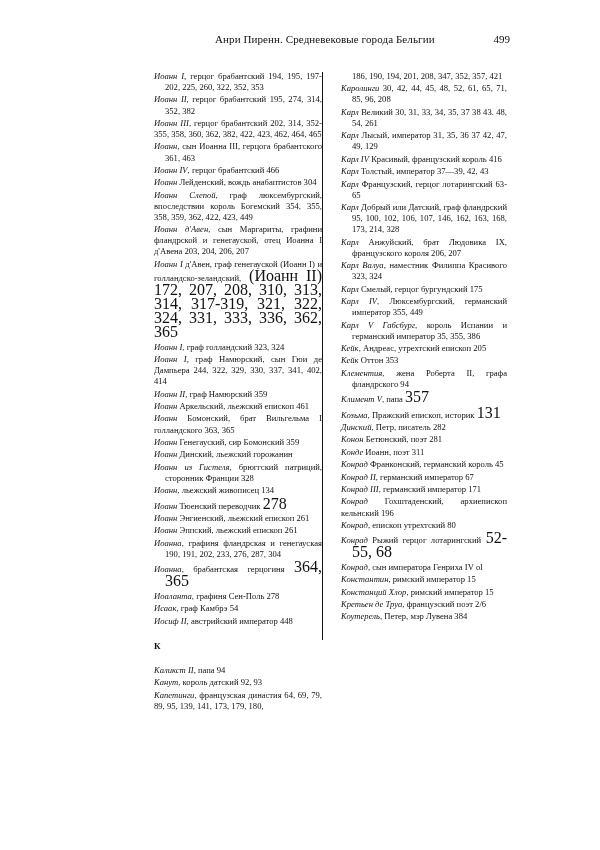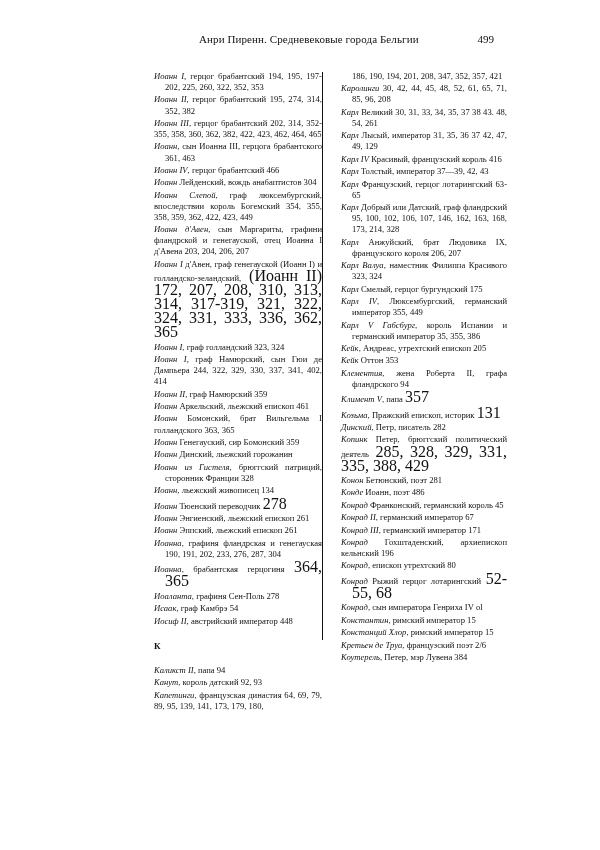--- a/index.html
+++ b/index.html
@@ -1,18 +1,18 @@
 <!DOCTYPE html>
 <html><head>
 <meta charset="utf-8">
 <style>
   html, body { margin: 0; padding: 0; background: #ffffff; }
   body { width: 600px; height: 850px; position: relative; overflow: hidden;
          font-family: "Liberation Serif", "DejaVu Serif", serif; color: #111; }
-  .header { position: absolute; top: 33px; left: 124px; width: 370px; height: 16px; text-align: center; }
+  .header { position: absolute; top: 33px; left: 140px; width: 370px; height: 16px; text-align: center; }
   .header-title { position: absolute; left: 75px; top: 0; font-size: 11px; letter-spacing: 0.1px; }
   .header-page { position: absolute; right: 0; top: 0; font-size: 11px; }
   .col { position: absolute; top: 71px; font-size: 8.6px; line-height: 11.1px; margin-left: 9px; }
   .col-left { left: 145px; width: 168px; }
   .col-right { left: 332px; width: 166px; }
   .divider { position: absolute; left: 322px; top: 72px; width: 1px; height: 568px; background: #111; }
   .entry { text-align: justify; padding-left: 11px; text-indent: -11px; margin: 0 0 1.3px 0; }
   .entry.flush { padding-left: 0; text-indent: 0; }
   .entry.cont { padding-left: 11px; text-indent: 0; }
   .name { font-style: italic; }
@@ -74,23 +74,22 @@
     <p class="entry"><span class="name">Карл Валуа</span><span>, наместник Филиппа Красивого 323, 324</span></p>
     <p class="entry"><span class="name">Карл</span><span> Смелый, герцог бургундский 175</span></p>
     <p class="entry"><span class="name">Карл IV</span><span>, Люксембургский, германский император 355, 449</span></p>
     <p class="entry"><span class="name">Карл V Габсбург</span><span>, король Испании и германский император 35, 355, 386</span></p>
     <p class="entry"><span class="name">Кейк</span><span>, Андреас, утрехтский епископ 205</span></p>
     <p class="entry"><span class="name">Кейк</span><span> Оттон 353</span></p>
     <p class="entry"><span class="name">Клементия</span><span>, жена Роберта II, графа фландрского 94</span></p>
     <p class="entry"><span class="name">Климент V</span><span>, папа </span><span class="big">357</span></p>
     <p class="entry"><span class="name">Козьма</span><span>, Пражский епископ, историк </span><span class="big">131</span></p>
     <p class="entry"><span class="name">Динский</span><span>, Петр, писатель 282</span></p>
-    <p class="entry flush"><span class="name">Копинк</span><span> Петер, брюггский политический деятель</span><span class="big"> 285, 328, 329, 331, 335, 388, 429</span></p>
     <p class="entry"><span class="name">Конон</span><span> Бетюнский, поэт 281</span></p>
-    <p class="entry"><span class="name">Конде</span><span> Иоанн, поэт 486</span></p>
+    <p class="entry"><span class="name">Конде</span><span> Иоанн, поэт 311</span></p>
     <p class="entry flush"><span class="name">Конрад</span><span> Франконский, германский король 45</span></p>
     <p class="entry"><span class="name">Конрад II</span><span>, германский император 67</span></p>
     <p class="entry"><span class="name">Конрад III</span><span>, германский император 171</span></p>
     <p class="entry flush"><span class="name">Конрад</span><span> Гохштаденский, архиепископ кельнский 196</span></p>
     <p class="entry"><span class="name">Конрад</span><span>, епископ утрехтский 80</span></p>
     <p class="entry"><span class="name">Конрад</span><span> Рыжий герцог лотарингский </span><span class="big">52-55, 68</span></p>
     <p class="entry"><span class="name">Конрад</span><span>, сын императора Генриха IV ol</span></p>
     <p class="entry"><span class="name">Константин</span><span>, римский император 15</span></p>
     <p class="entry"><span class="name">Констанций Хлор</span><span>, римский император 15</span></p>
     <p class="entry"><span class="name">Кретьен де Труа</span><span>, французский поэт 2/6</span></p>

